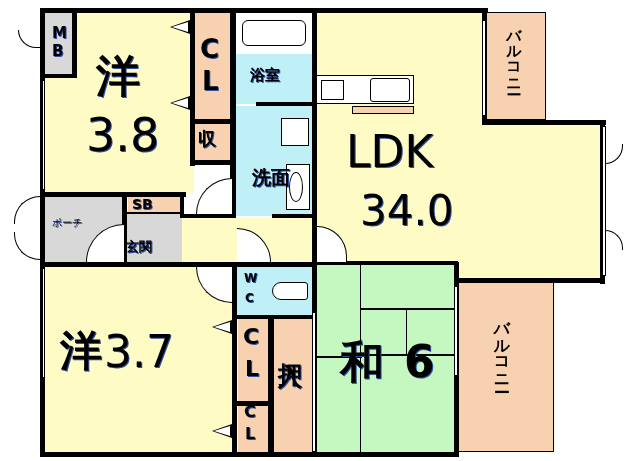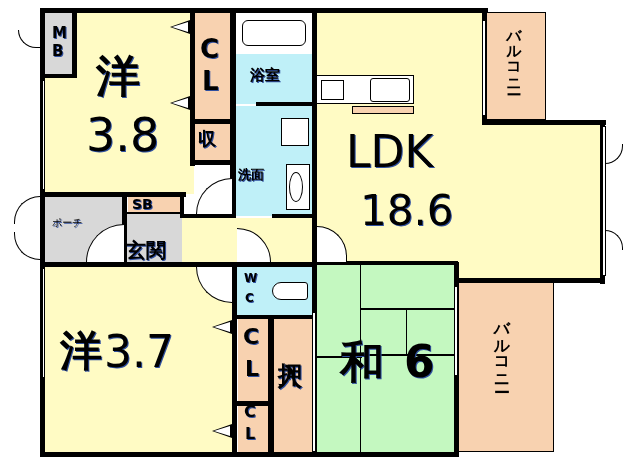--- a/index.html
+++ b/index.html
@@ -145,39 +145,39 @@
 <div class="lbl" style="left:52px;top:44px;font-size:15px;">B</div>
 
 <div class="lbl" style="left:96px;top:54px;font-size:44px;">洋</div>
 <div class="lbl" style="left:86px;top:112px;font-size:46px;font-weight:normal;">3.8</div>
 
 <div class="lbl" style="left:200px;top:36px;font-size:26px;">C</div>
 <div class="lbl" style="left:202px;top:68px;font-size:26px;">L</div>
 <div class="lbl" style="left:198px;top:130px;font-size:18px;">収</div>
 
 <div class="lbl" style="left:250px;top:68px;font-size:15px;">浴室</div>
-<div class="lbl" style="left:238px;top:168px;font-size:13px;">洗面</div>
+<div class="lbl" style="left:252px;top:168px;font-size:19px;">洗面</div>
 
 <div class="lbl" style="left:132px;top:197px;font-size:14px;">SB</div>
 <div class="lbl" style="left:52px;top:218px;font-size:10px;font-weight:normal;">ポーチ</div>
-<div class="lbl" style="left:126px;top:240px;font-size:20px;">玄関</div>
+<div class="lbl" style="left:126px;top:240px;font-size:13px;">玄関</div>
 
 <div class="lbl" style="left:244px;top:272px;font-size:12px;">W</div>
 <div class="lbl" style="left:245px;top:292px;font-size:12px;">C</div>
 
 <div class="lbl" style="left:60px;top:330px;font-size:42px;">洋</div>
 <div class="lbl" style="left:104px;top:330px;font-size:44px;font-weight:normal;">3.7</div>
 
 <div class="lbl" style="left:243px;top:326px;font-size:22px;">C</div>
 <div class="lbl" style="left:245px;top:358px;font-size:22px;">L</div>
 <div class="lbl" style="left:244px;top:404px;font-size:16px;">C</div>
 <div class="lbl" style="left:245px;top:426px;font-size:16px;">L</div>
 
 <div class="lbl v" style="left:278px;top:344px;font-size:24px;">押入</div>
 
 <div class="lbl" style="left:346px;top:130px;font-size:44px;font-weight:normal;">LDK</div>
-<div class="lbl" style="left:360px;top:190px;font-size:42px;font-weight:normal;">18.6</div>
+<div class="lbl" style="left:360px;top:190px;font-size:42px;font-weight:normal;">34.0</div>
 
 <div class="lbl" style="left:340px;top:340px;font-size:44px;">和</div>
 <div class="lbl" style="left:404px;top:340px;font-size:44px;">6</div>
 
 <div class="lbl v" style="left:506px;top:18px;font-size:15px;text-shadow:none;">バルコニー</div>
 <div class="lbl v" style="left:494px;top:310px;font-size:16px;text-shadow:none;">バルコニー</div>
 
 </body></html>

